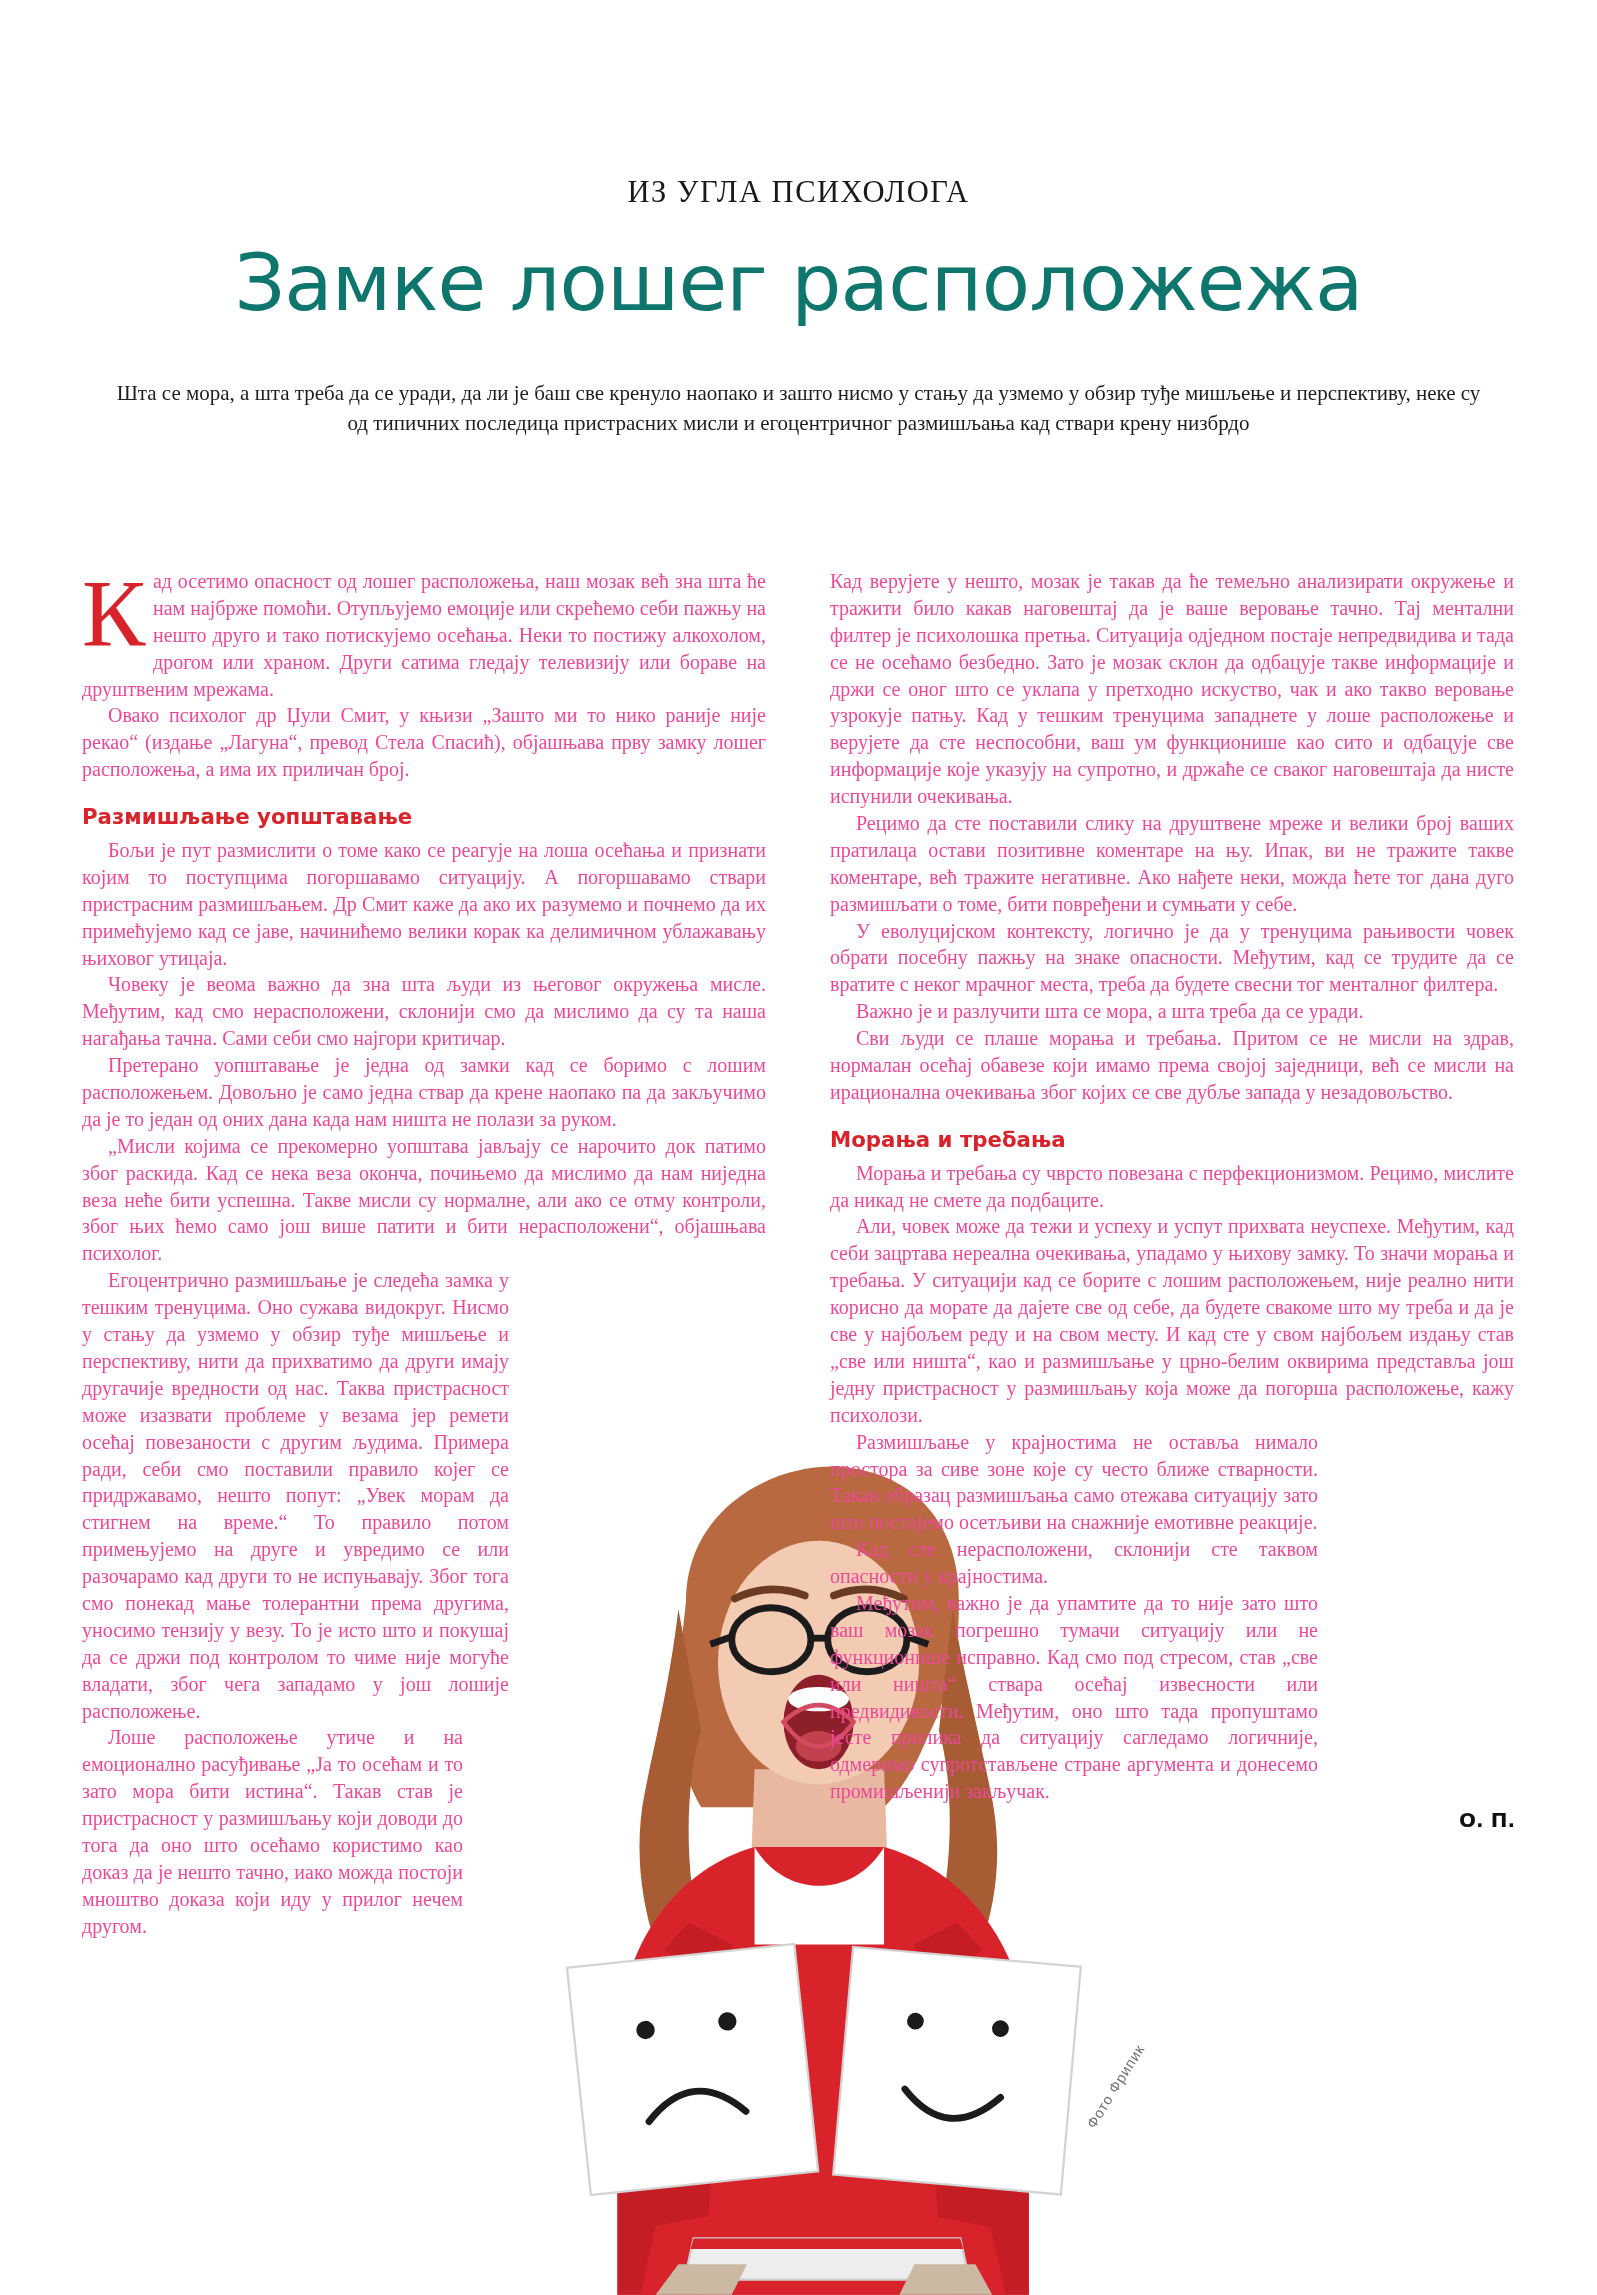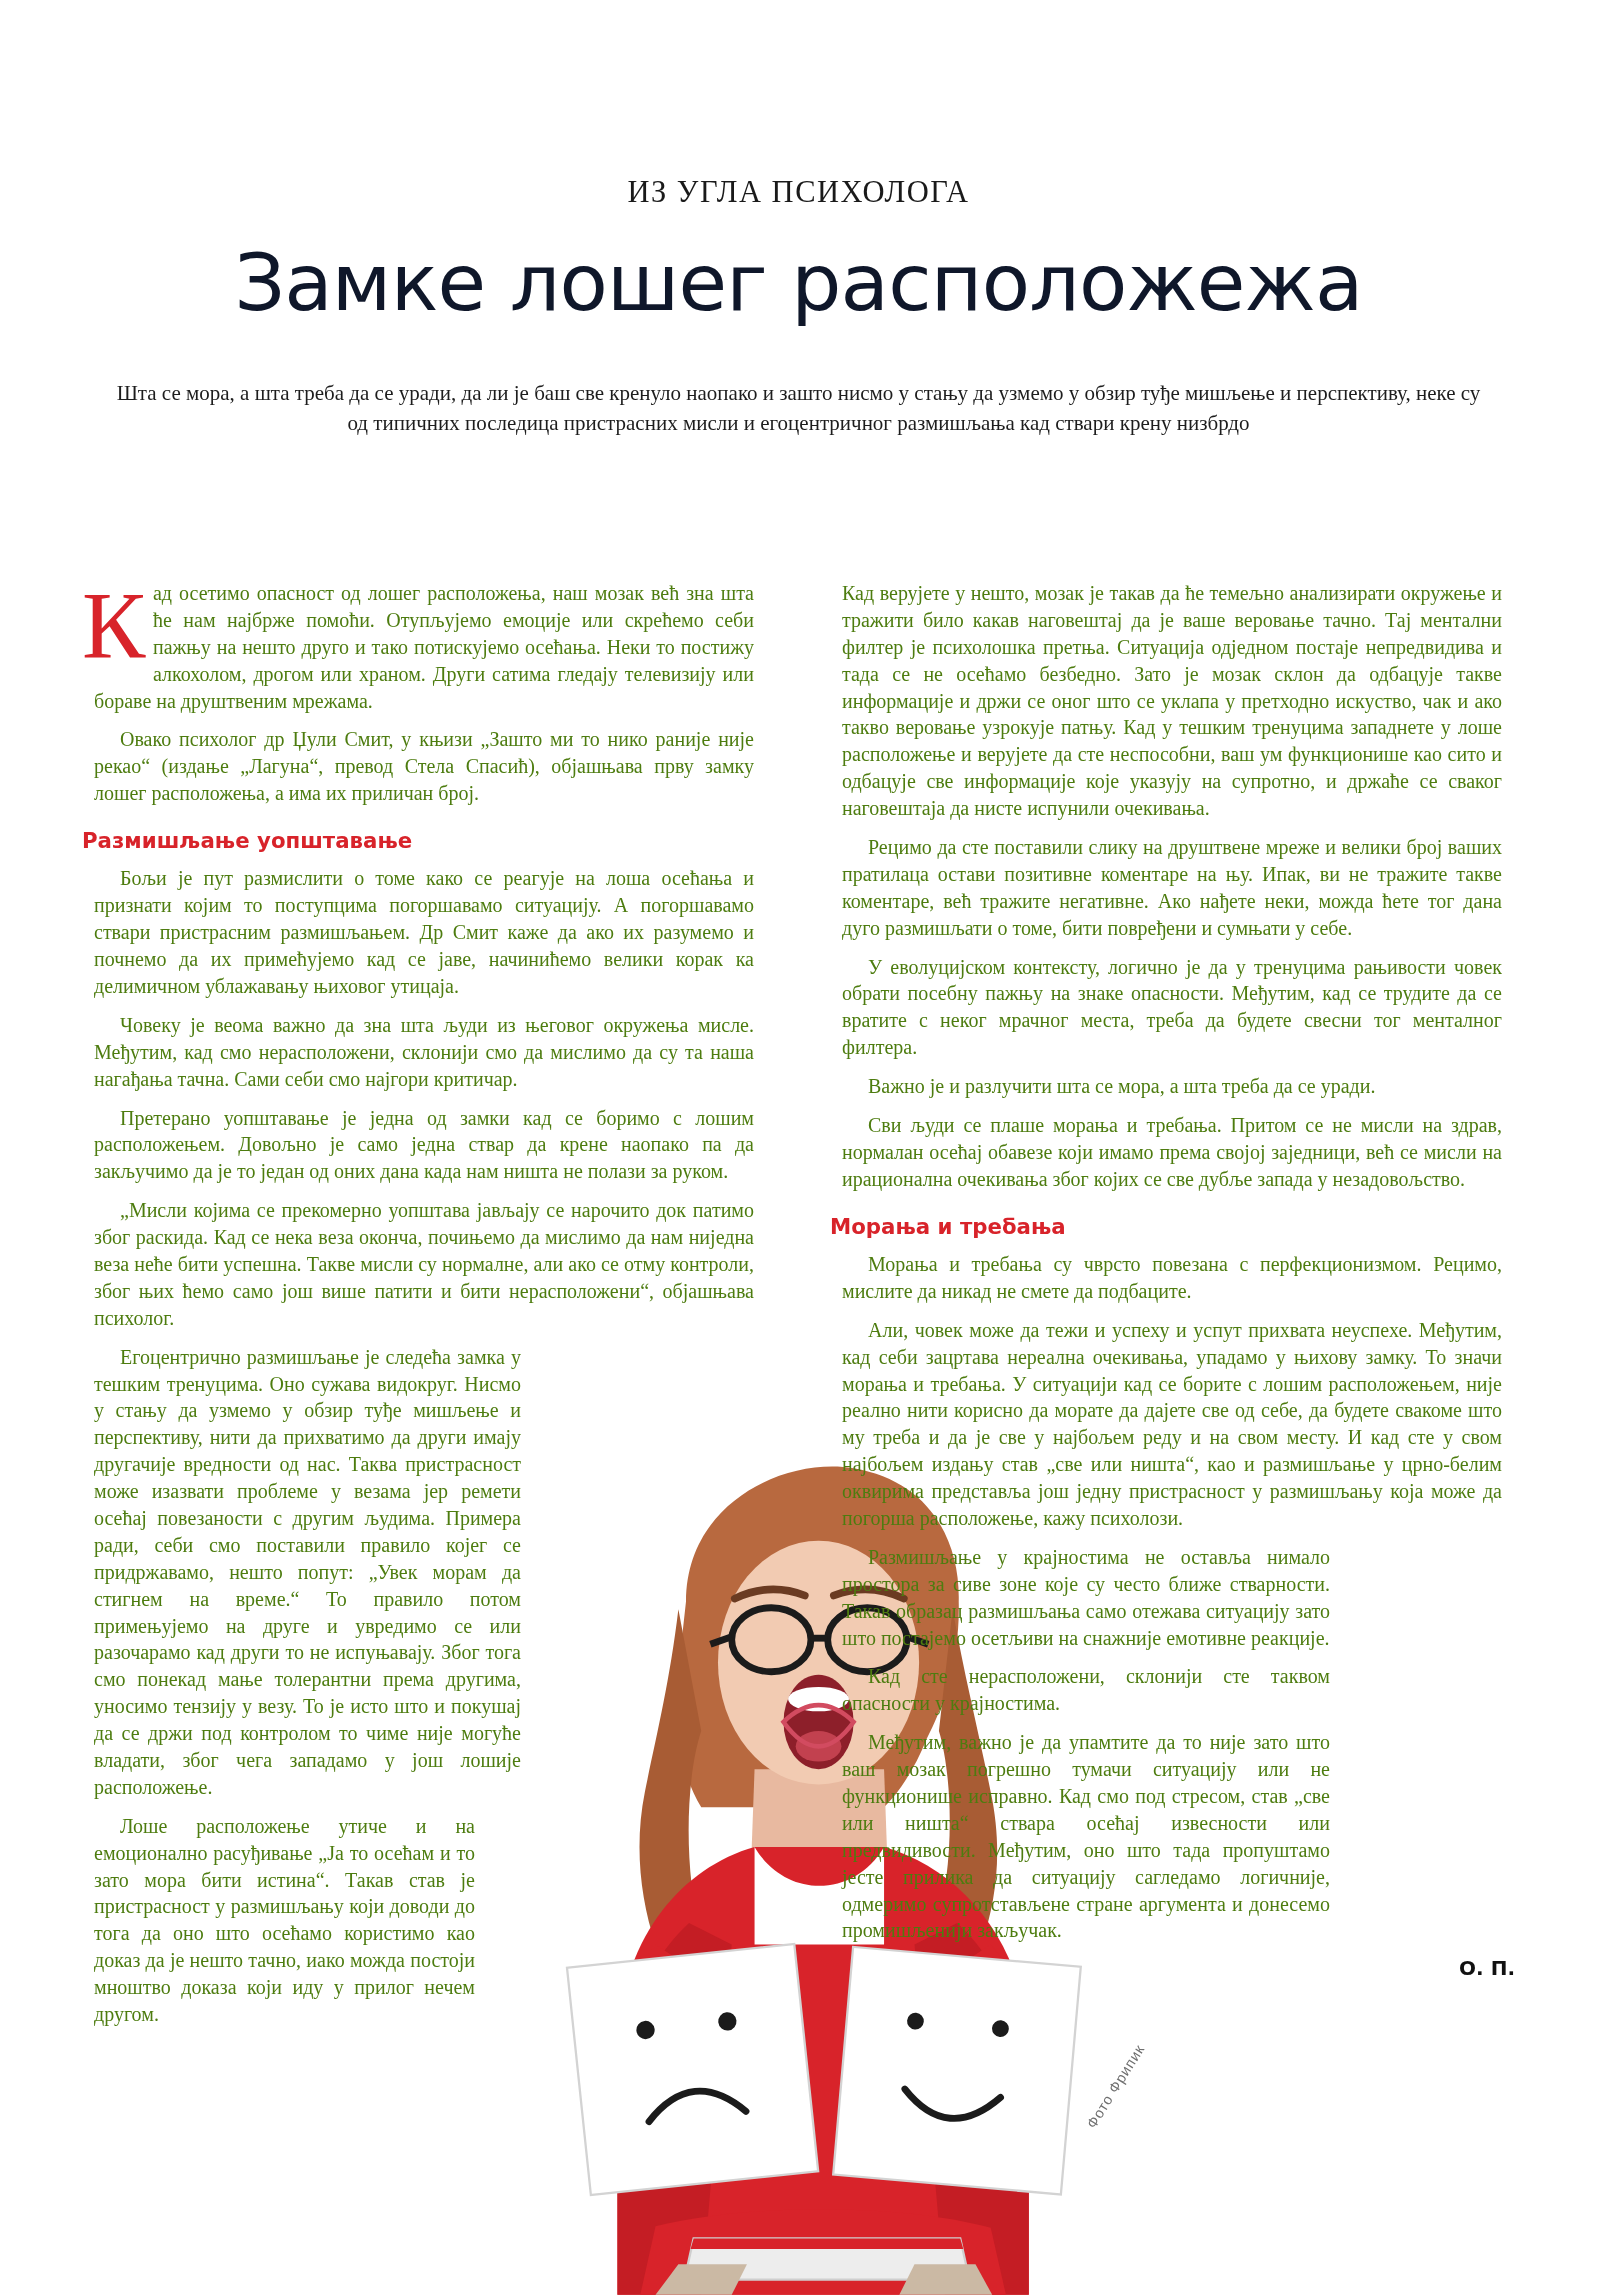--- a/index.html
+++ b/index.html
@@ -30,21 +30,21 @@
     letter-spacing: 1.5px;
     color: #1a1a1a;
     margin-top: 175px;
   }
   .headline {
     text-align: center;
     font-family: "DejaVu Sans", sans-serif;
     font-weight: 400;
     font-size: 79px;
     line-height: 1.05;
-    color: #0f172a;
+    color: #0f766e;
     margin-top: 32px;
     letter-spacing: -0.8px;
   }
   .standfirst {
     width: 1372px;
     margin: 43px auto 0 auto;
     text-align: center;
     font-family: "Liberation Serif", serif;
     font-size: 21px;
     line-height: 1.45;
@@ -57,27 +57,27 @@
     top: 568px;
     left: 82px;
     width: 1433px;
     display: flex;
     gap: 64px;
   }
   .col {
     width: 684px;
   }
   .col p {
-    margin: 12px;
+    margin: 0;
     font-size: 20px;
     line-height: 1.345;
     text-align: justify;
     text-justify: inter-word;
     hyphens: auto;
-    color: #4d7c0f;
+    color: #ec4899;
   }
   .col p.indent {
     text-indent: 26px;
   }
   .subhead {
     color: #d8232a;
     font-family: "DejaVu Sans", sans-serif;
     font-weight: 700;
     font-size: 21.3px;
     margin: 21.3px 0 7.6px 0;

